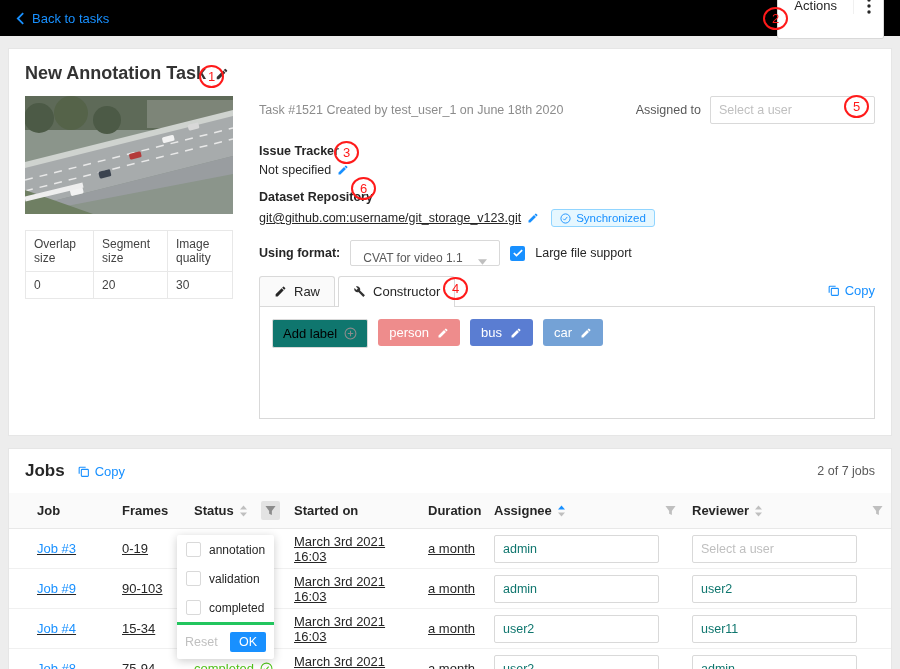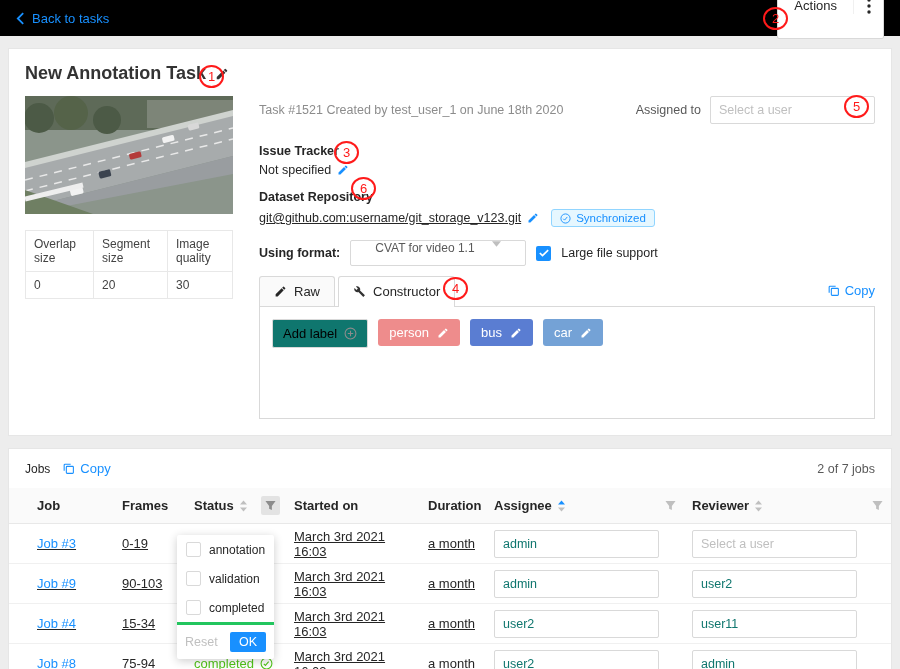--- a/index.html
+++ b/index.html
@@ -45,22 +45,22 @@
 
   .block { margin-bottom:13px; }
   .block-label { font-weight:700; font-size:12.5px; margin-bottom:5px; }
   .inline-val { display:flex; align-items:center; gap:6px; font-size:12.5px; flex-wrap:wrap; }
   .repo-url { text-decoration:underline; }
   .sync-badge { display:inline-flex; align-items:center; gap:5px; border:1px solid #91d5ff;
     background:#e6f7ff; color:#1890ff; font-size:11.5px; padding:2px 8px; border-radius:3px; margin-left:6px; }
 
   .format-row { display:flex; align-items:center; gap:10px; margin-bottom:10px; }
   .format-label { font-weight:700; font-size:12.5px; }
-  .format-select { width:176px; height:26px; border:1px solid #d9d9d9; border-radius:2px;
-    display:flex; align-items:flex-start; justify-content:space-between; padding:0 24px;
+  .format-select { width:150px; height:26px; border:1px solid #d9d9d9; border-radius:2px;
+    display:flex; align-items:flex-end; justify-content:space-between; padding:0 12px;
     color:#595959; font-size:12px; cursor:pointer; background:#fff; }
   .checkbox { width:15px; height:15px; border-radius:2px; display:inline-flex;
     align-items:center; justify-content:center; cursor:pointer; flex:none; }
   .checkbox.checked { background:#1890ff; }
   .checkbox.empty { border:1px solid #d9d9d9; background:#fff; }
   .check-label { font-size:12.5px; }
 
   .tabs-row { display:flex; align-items:flex-end; border-bottom:1px solid #d9d9d9; position:relative; }
   .tab { display:flex; align-items:center; gap:7px; padding:7px 14px; border:1px solid #d9d9d9;
     border-bottom:none; border-radius:3px 3px 0 0; background:#fafafa; margin-right:3px;
@@ -72,21 +72,21 @@
     display:flex; align-items:flex-start; gap:10px; }
   .add-label-btn { display:flex; align-items:center; gap:7px; border:1px solid #d9d9d9;
     border-radius:2px; padding:6px 10px; font-size:13px; background:#0f766e; cursor:pointer; }
   .chip { display:flex; align-items:center; gap:8px; color:#fff; border-radius:3px;
     padding:6px 11px; font-size:13px; }
   .chip .edit-icon { color:#fff; }
 
   
   .jobs-card { padding-top:12px; position:relative; }
   .jobs-header { display:flex; align-items:center; gap:12px; padding:0 16px 12px; }
-  .jobs-title { font-size:12px; font-weight:400; }
+  .jobs-title { font-size:17px; font-weight:700; }
   .jobs-count { margin-left:auto; color:#595959; font-size:12.5px; }
   .jobs-table { width:100%; border-collapse:collapse; table-layout:fixed; }
   .jobs-table th { background:#fafafa; text-align:left; font-weight:600; padding:8px;
     border-bottom:1px solid #e8e8e8; font-size:13px; }
   .jobs-table td { padding:0 8px; border-bottom:1px solid #f0f0f0; height:40px;text-decoration:underline; }
   th.first, td.first { padding-left:28px; }
   .job-link { color:#1890ff; cursor:pointer; }
   .th-flex { display:flex; align-items:center; gap:6px; }
   .sort { display:flex; flex-direction:column; gap:2px; }
   .funnel { margin-left:auto; display:flex; align-items:center; justify-content:center; cursor:pointer; }

